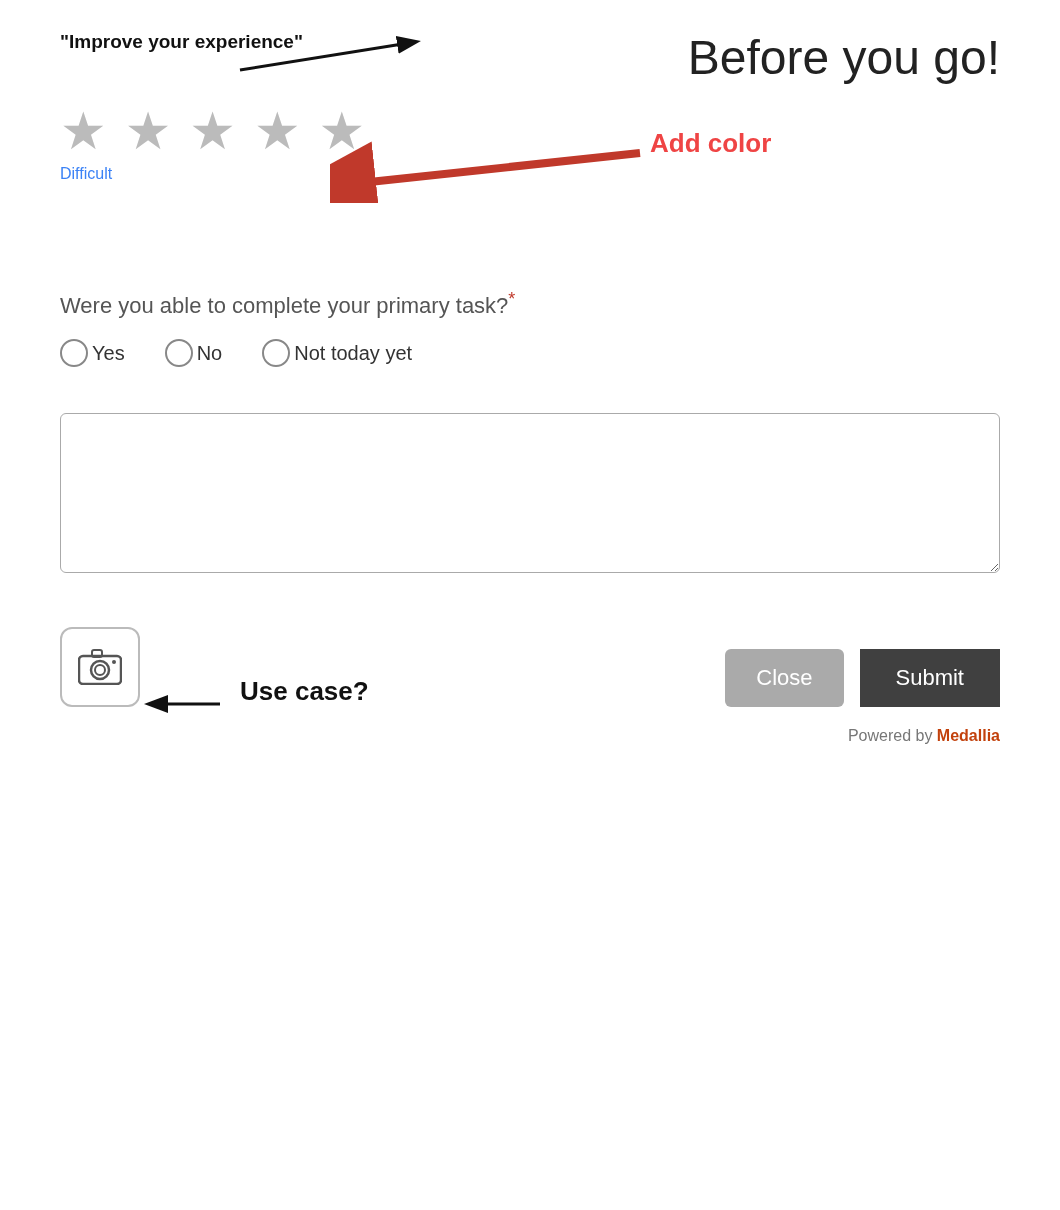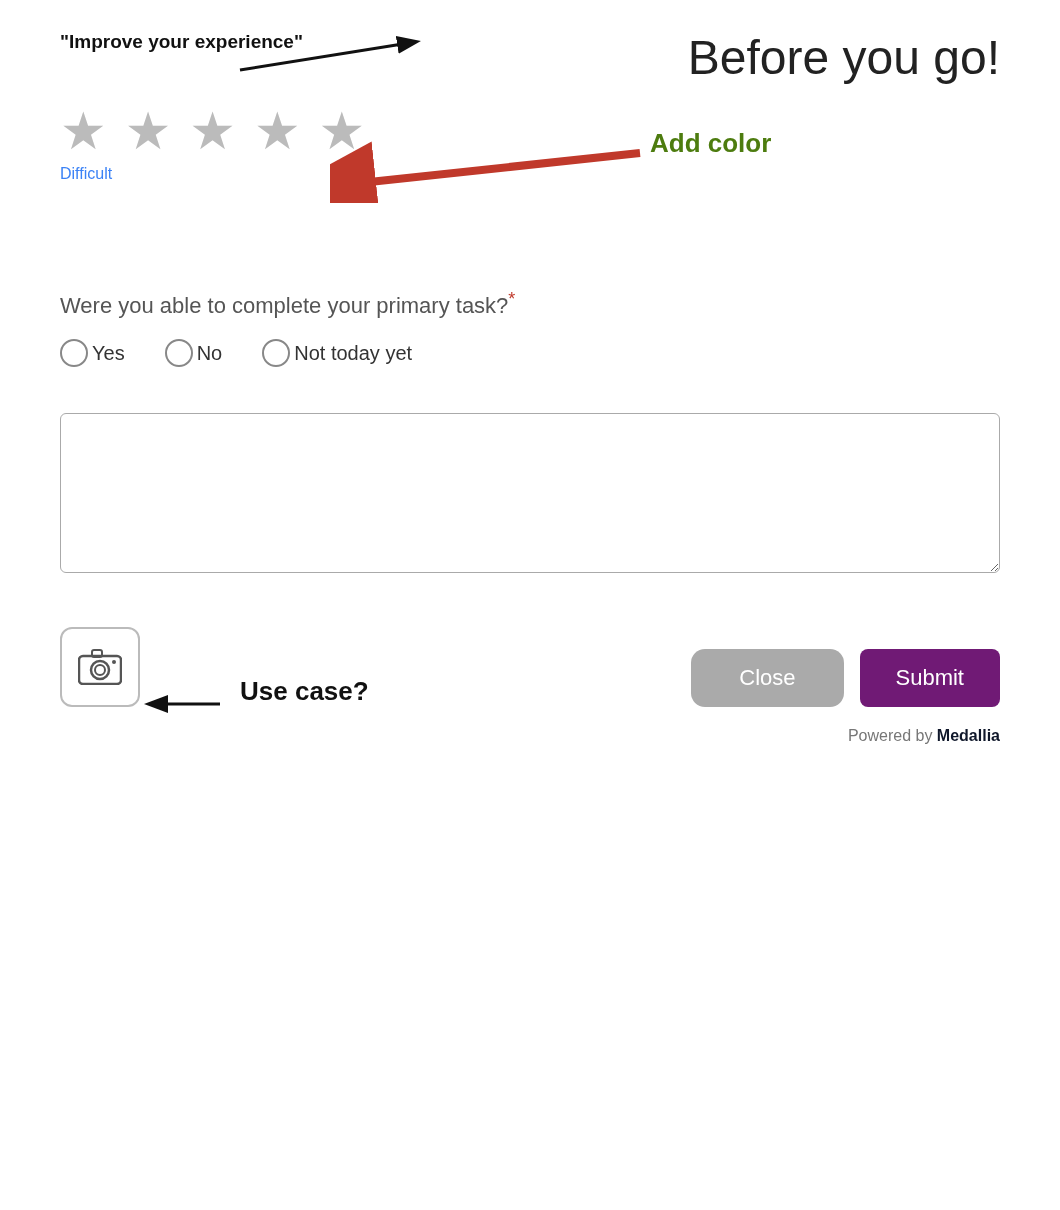--- a/index.html
+++ b/index.html
@@ -130,47 +130,47 @@
     .action-buttons {
       display: flex;
       gap: 16px;
       margin-left: auto;
     }
 
     .btn-close {
       background: #aaa;
       color: #fff;
       border: none;
-      border-radius: 14px;
-      padding: 16px 48px;
+      border-radius: 6px;
+      padding: 16px 31px;
       font-size: 22px;
       cursor: pointer;
       font-weight: 400;
     }
 
     .btn-submit {
-      background: #701a75;
+      background: #404040;
       color: #fff;
       border: none;
-      border-radius: 8px;
+      border-radius: 0;
       padding: 7px 36px;
       font-size: 22px;
       cursor: pointer;
       font-weight: 400;
     }
 
     .powered-by {
       text-align: right;
       font-size: 16px;
       color: #777;
       margin-top: 20px;
     }
 
     .powered-by strong {
-      color: #0f172a;
+      color: #c2410c;
       font-weight: 700;
     }
 
     .header-area {
       position: relative;
       margin-bottom: 20px;
     }
 
     .improve-exp-annotation {
       position: absolute;
@@ -233,21 +233,21 @@
   <div style="position:relative; height: 70px;">
 
     <svg style="position:absolute; left: 270px; top: -60px;" width="320" height="80" viewBox="0 0 320 80">
       <defs>
         <marker id="redarrow" markerWidth="12" markerHeight="12" refX="2" refY="5" orient="auto">
           <polygon points="12 5, 0 0, 0 10" fill="#c0392b"></polygon>
         </marker>
       </defs>
       <line x1="310" y1="30" x2="30" y2="60" stroke="#c0392b" stroke-width="8" marker-end="url(#redarrow)"></line>
     </svg>
-    <div style="position:absolute; left: 590px; top: -55px; font-size:26px; font-weight:900; color:#4d7c0f;">Add color</div>
+    <div style="position:absolute; left: 590px; top: -55px; font-size:26px; font-weight:900; color:#ef4444;">Add color</div>
   </div>
 </div>
 
 <div class="section">
   <div class="question-label">
     <span>Were you able to complete your primary task?</span><span class="required">*</span>
   </div>
   <div class="radio-group">
     <label class="radio-option">
       <span class="radio-circle"></span>

